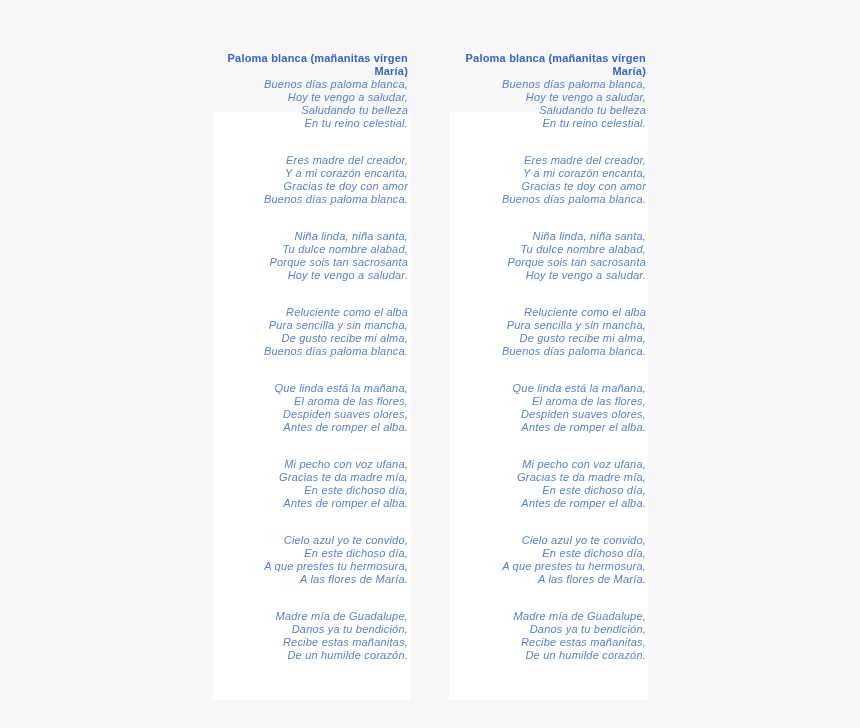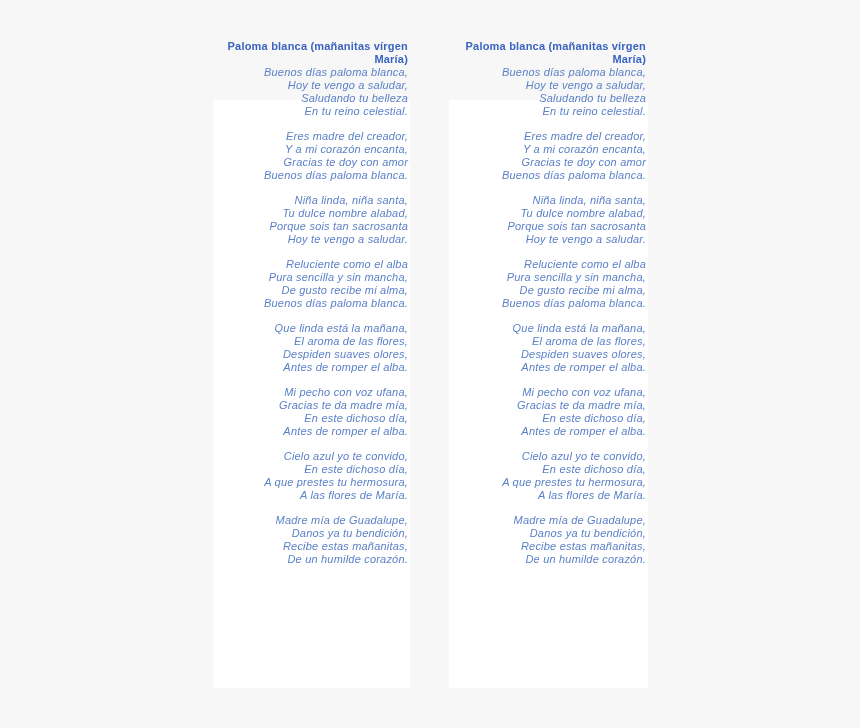--- a/index.html
+++ b/index.html
@@ -15,21 +15,21 @@
   body {
     width: 860px;
     height: 728px;
     position: relative;
     overflow: hidden;
     background: var(--bg);
     font-family: "Liberation Sans", "DejaVu Sans", sans-serif;
   }
   .lyrics-column {
     position: absolute;
-    top: 0;
+    top: 12px;
     height: 628px;
   }
   .lyrics-column.left  { left: 213px; width: 197px; }
   .lyrics-column.right { left: 449px; width: 199px; }
   .white-panel {
     position: absolute;
     left: 0;
     top: 100px;
     width: 100%;
     height: 588px;
@@ -43,21 +43,21 @@
     font-size: 11px;
     line-height: 13px;
     color: var(--text-color);
     letter-spacing: 0.2px;
   }
   .song-title {
     font-weight: bold;
     color: var(--title-color);
   }
   .stanza { margin: 0; font-style: italic; }
-  .stanza-list .stanza + .stanza { margin-top: 12px; }
+  .stanza-list .stanza + .stanza { margin-top: 24px; }
   .lyric-line { white-space: nowrap; }
 </style>
 </head>
 <body>
 
 <div class="lyrics-column left">
   <div class="white-panel"></div>
   <div class="lyrics-text">
     <div class="song-title">
       <div class="lyric-line">Paloma blanca (mañanitas vírgen</div>

